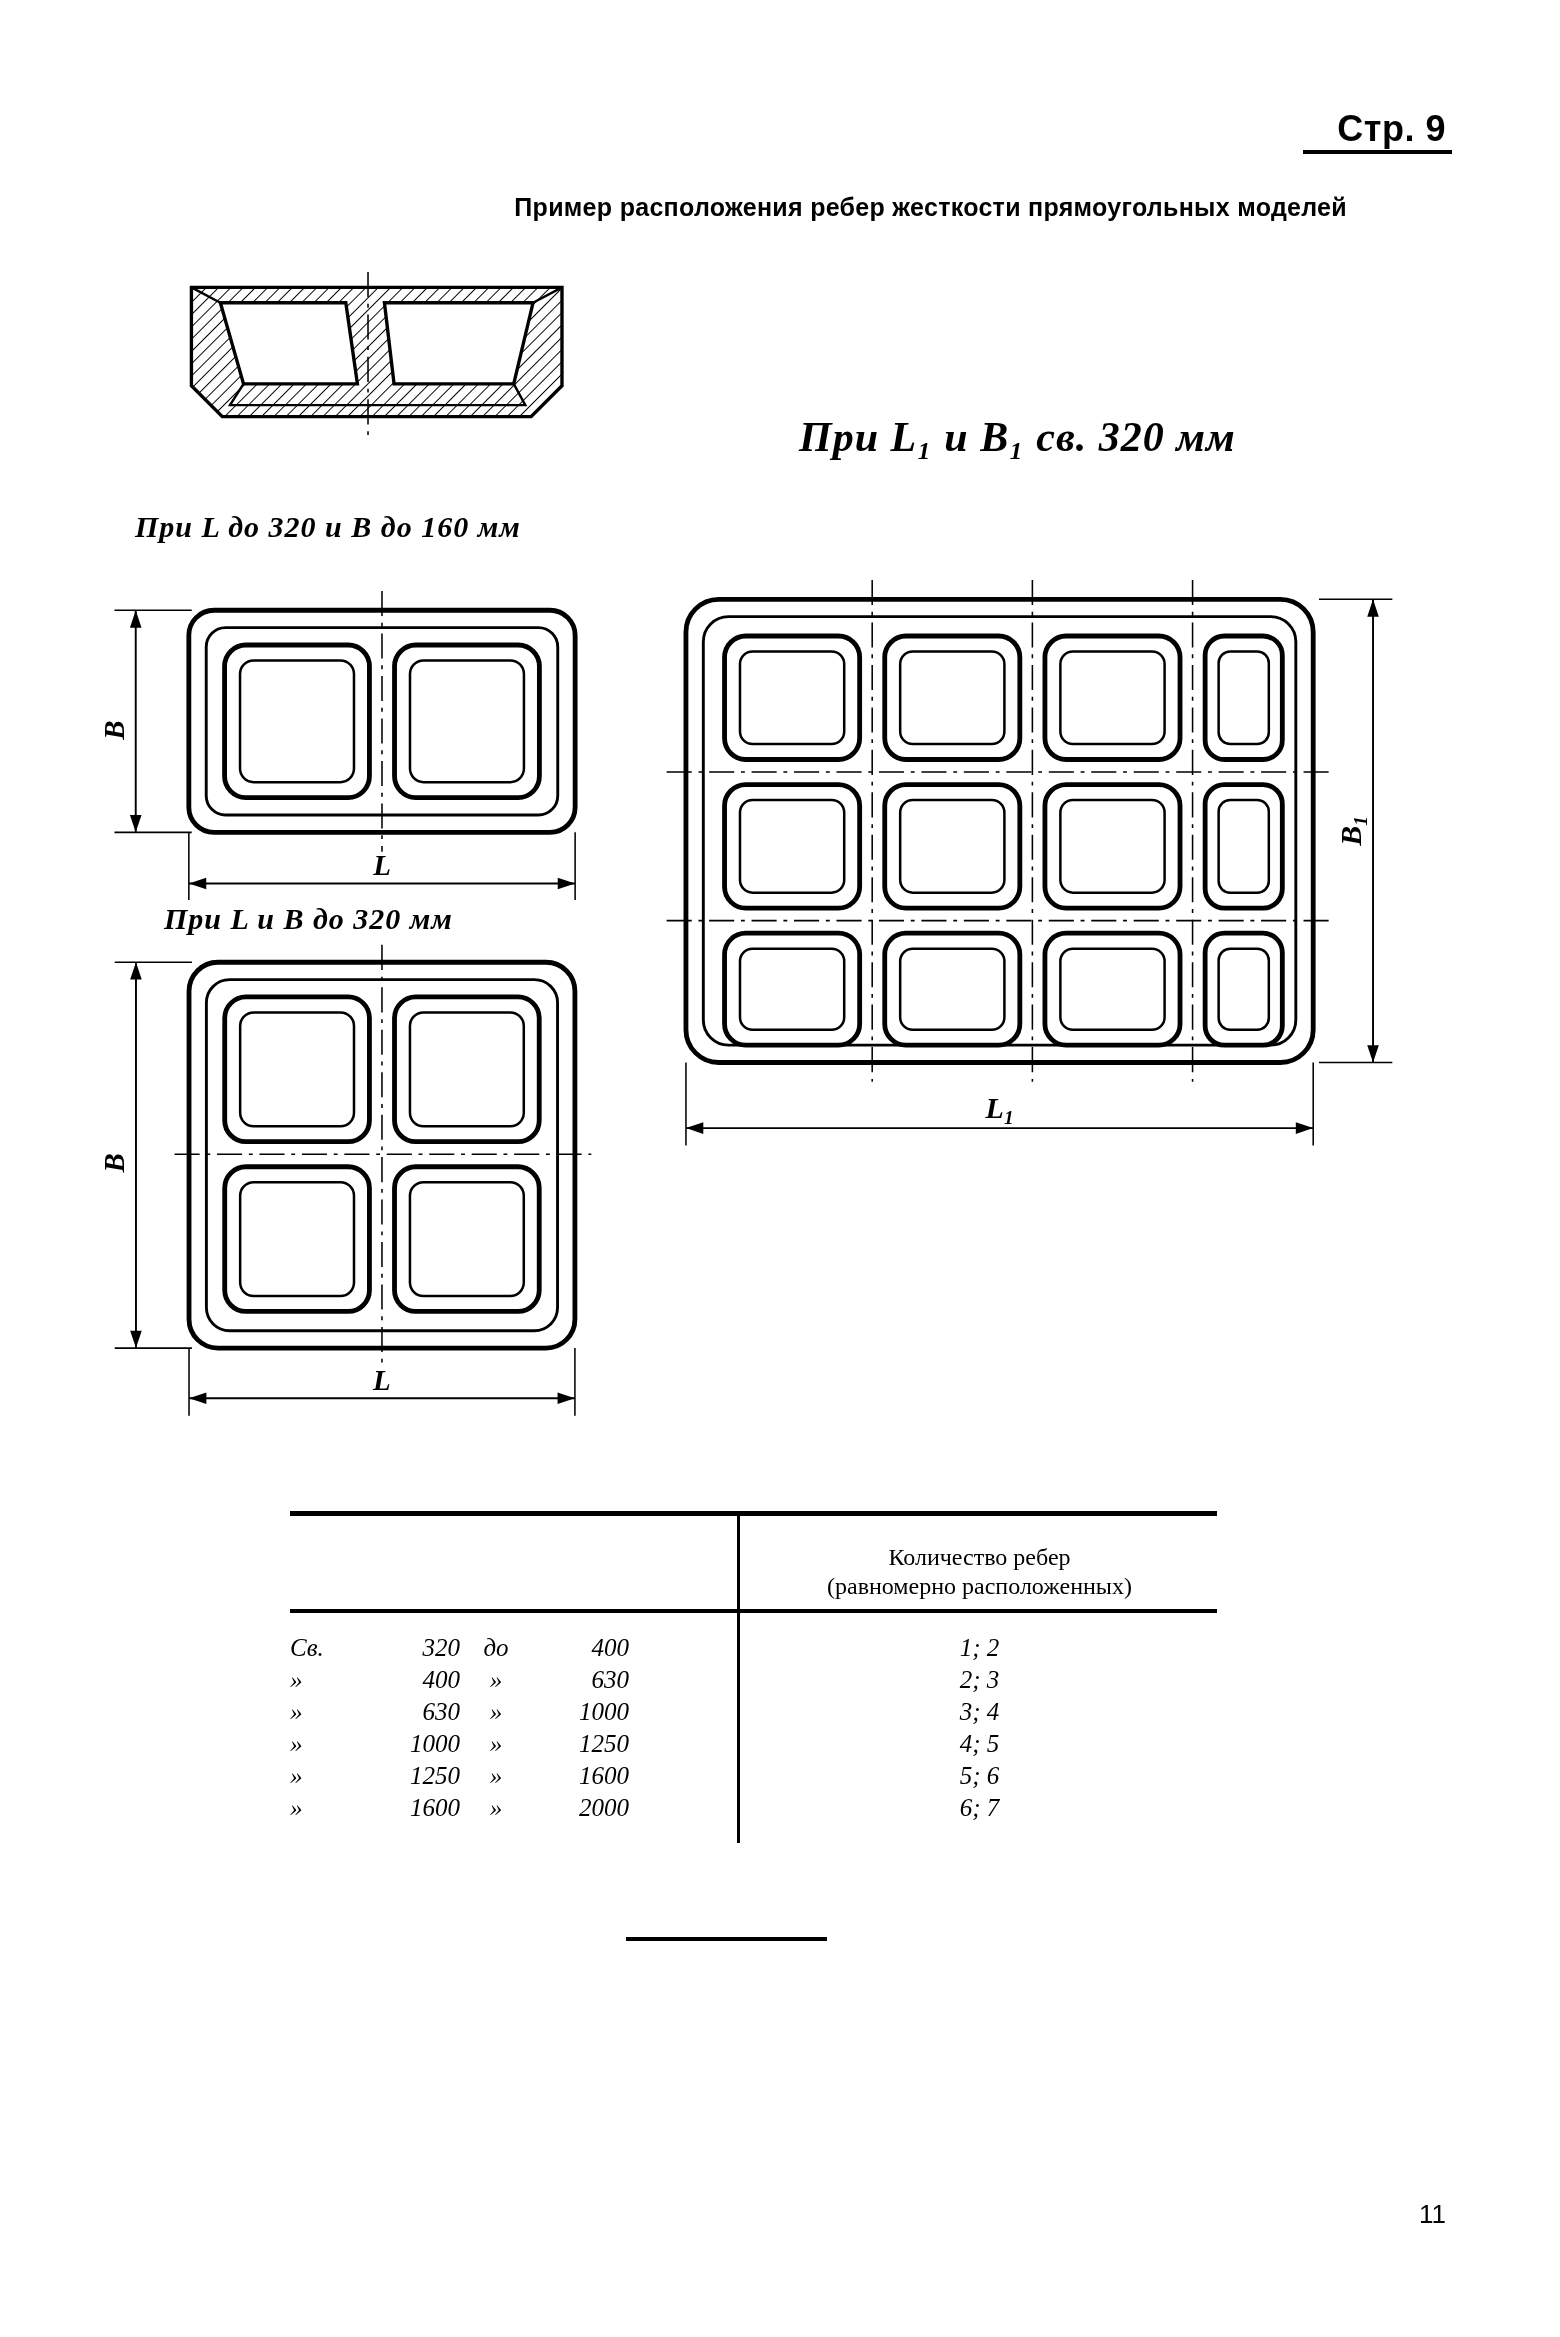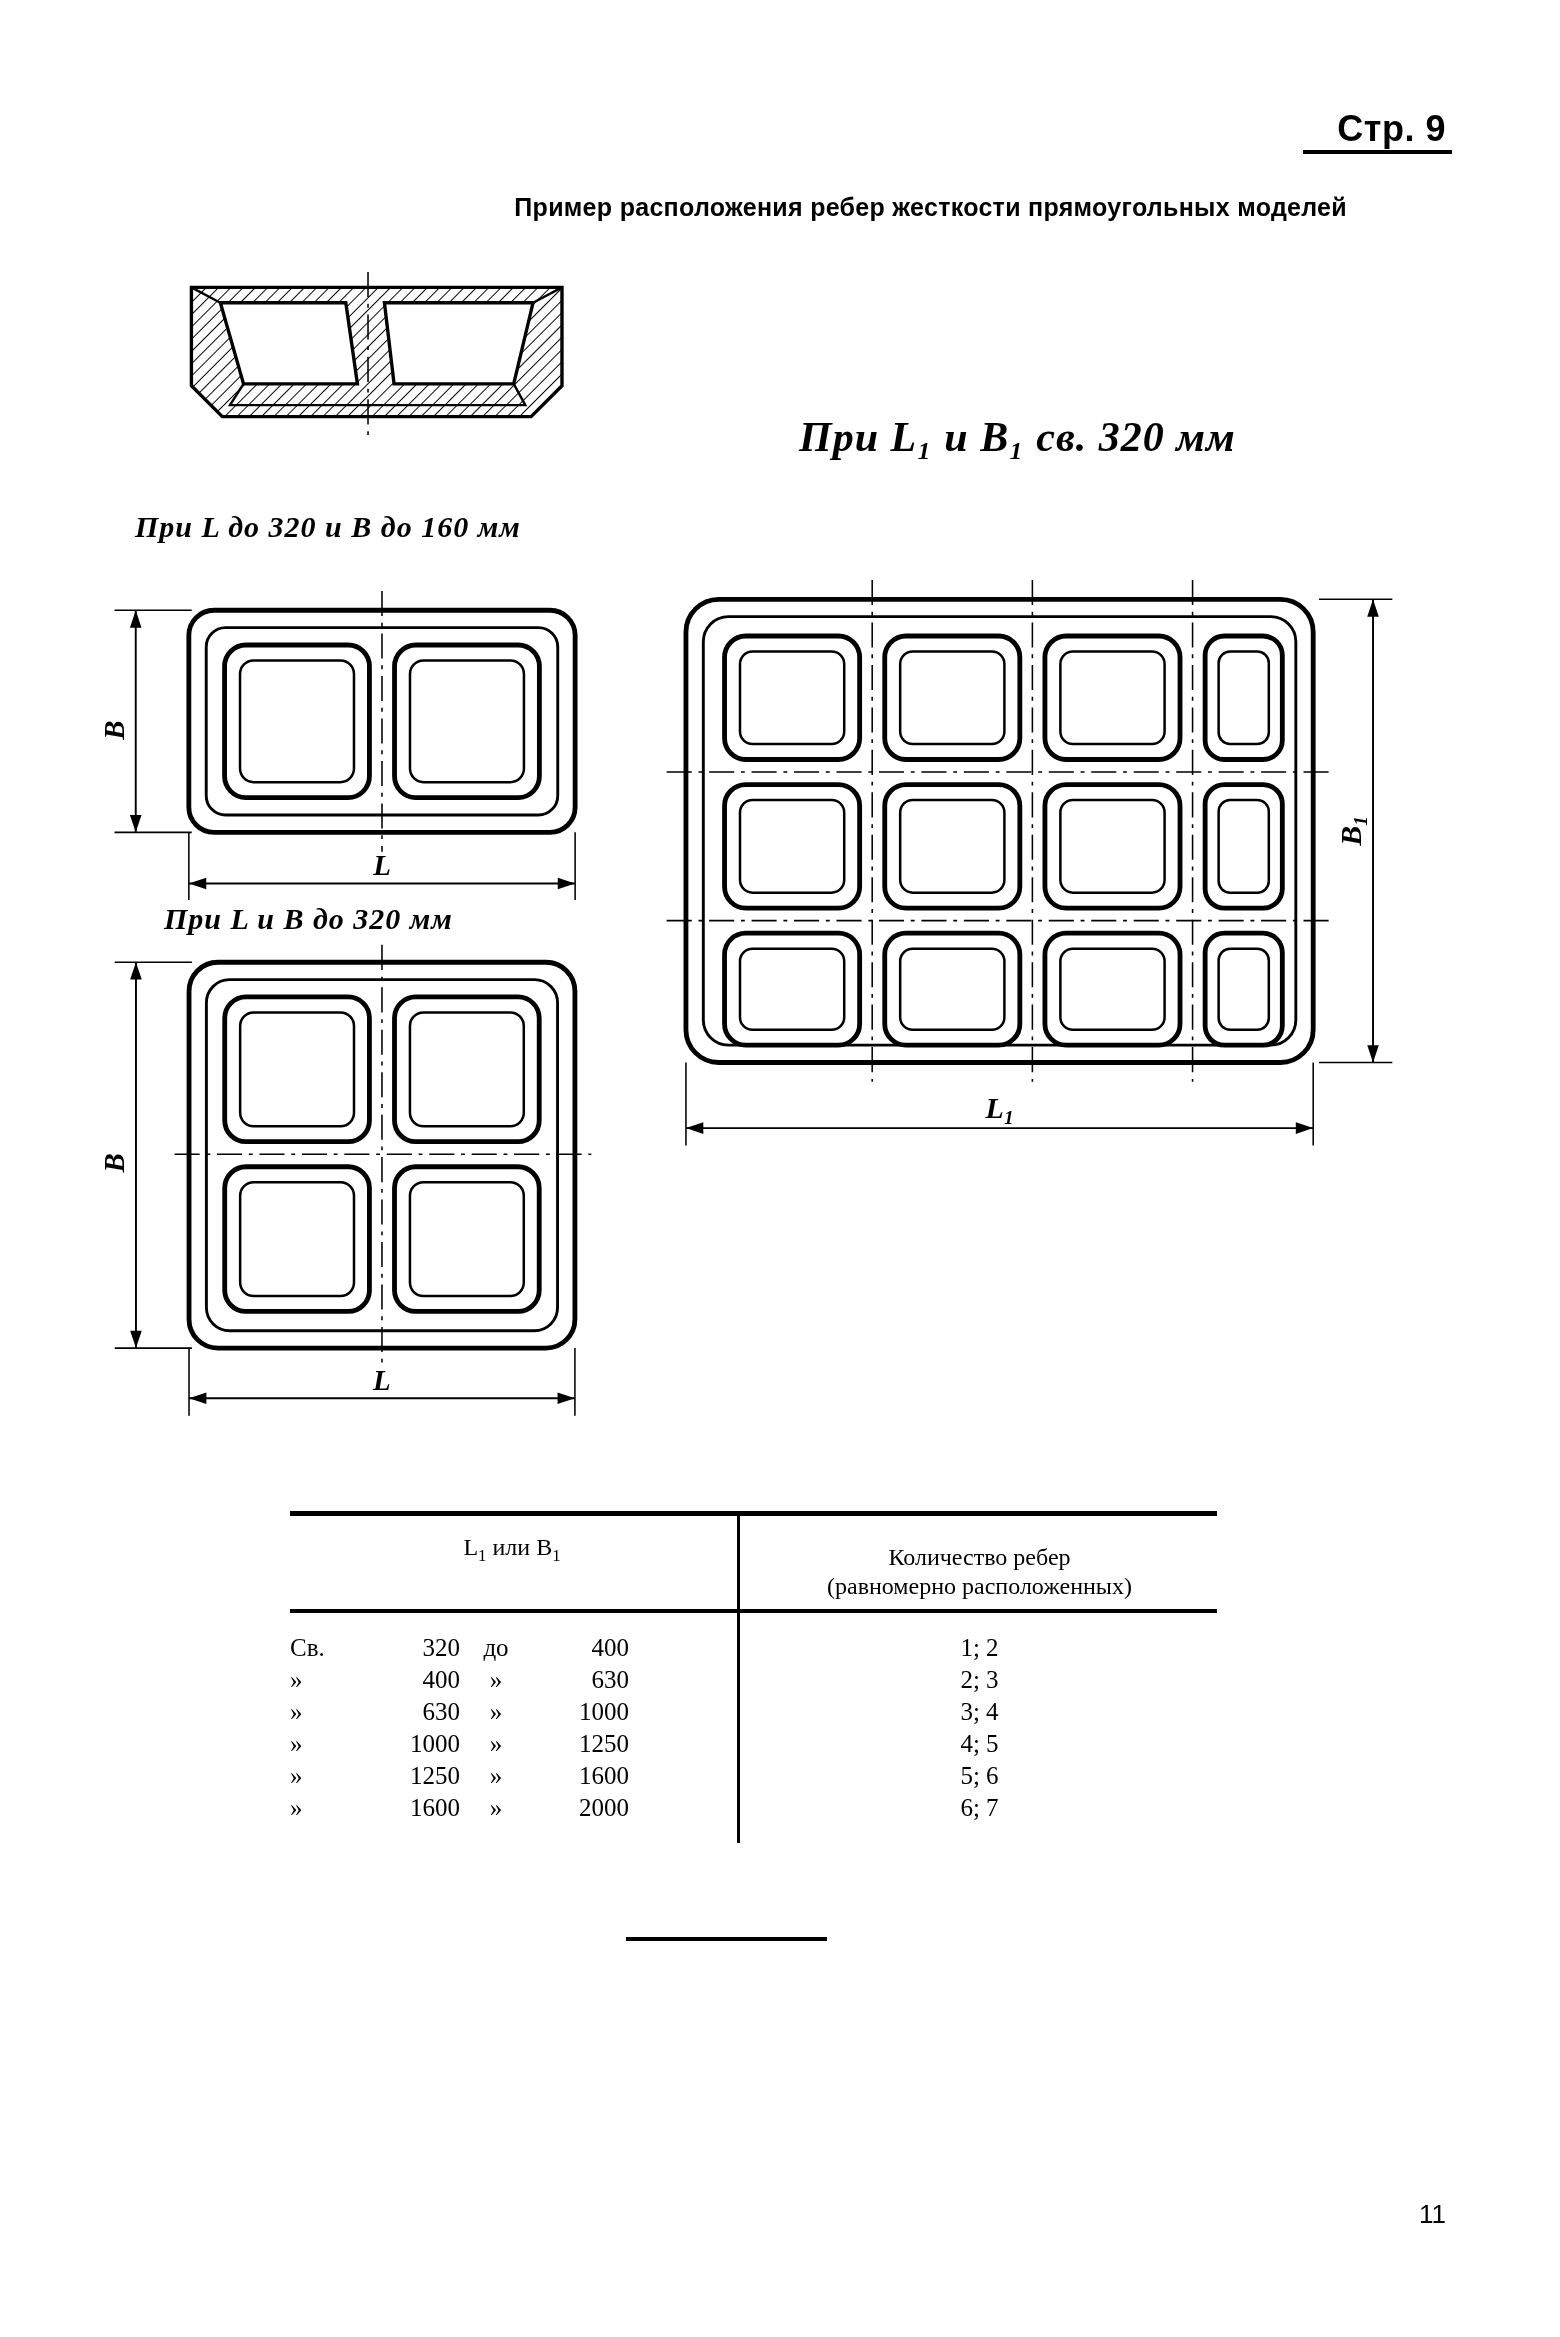--- a/index.html
+++ b/index.html
@@ -100,20 +100,21 @@
     position: absolute;
     left: 447px;
     top: 0;
     width: 2.9px;
     background: #000;
   }
   .tbl-body {
     position: relative;
     padding-top: 21px;
     height: 230px;
+    font-style: italic;
   }
   .tbl-body .rows {
     position: absolute;
     left: 0; top: 21px;
     width: 927px;
   }
   .trow {
     position: relative;
     height: 32px;
     font-size: 25px;
@@ -298,23 +299,20 @@
       <line x1="30" y1="510" x2="30" y2="596" stroke="#000" stroke-width="1.6"></line>
       <line x1="680" y1="510" x2="680" y2="596" stroke="#000" stroke-width="1.6"></line>
       <text x="355" y="568" font-size="31" text-anchor="middle">L<tspan font-size="20" dy="6">1</tspan></text>
     </svg>
   </div>
 
   <div class="tbl">
     <div class="tbl-rule-top"></div>
     <div class="tbl-head">
       <div class="tbl-vline" style="height:93px;"></div>
-      <div class="c1">
-        <span>L</span><sub>1</sub><span> или </span><span>B</span><sub>1</sub>
-      </div>
       <div class="c2">
         <div>Количество ребер</div>
         <div>(равномерно расположенных)</div>
       </div>
     </div>
     <div class="tbl-rule-mid"></div>
     <div class="tbl-body">
       <div class="tbl-vline" style="height:230px;"></div>
       <div class="rows">
 

